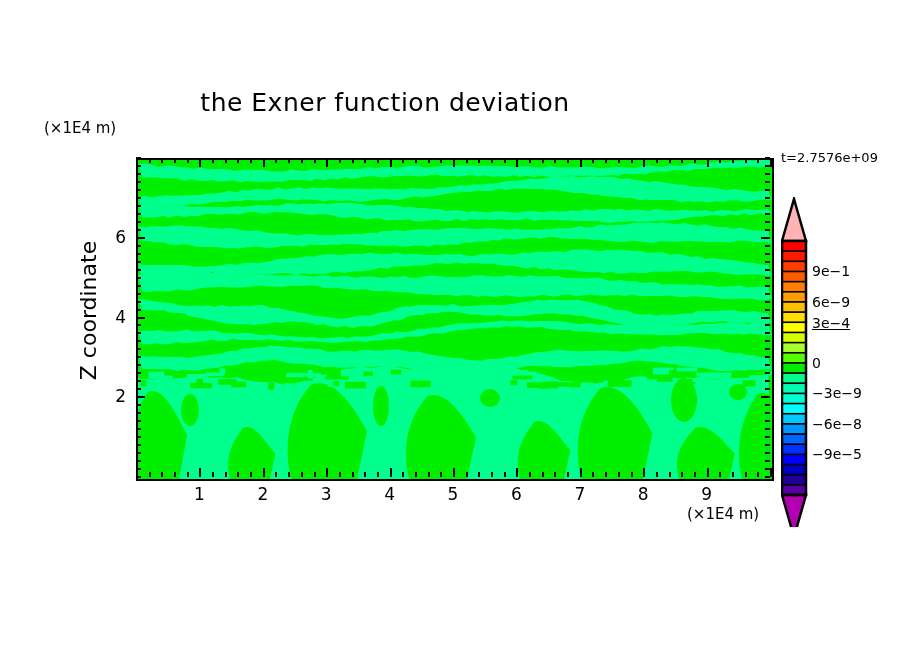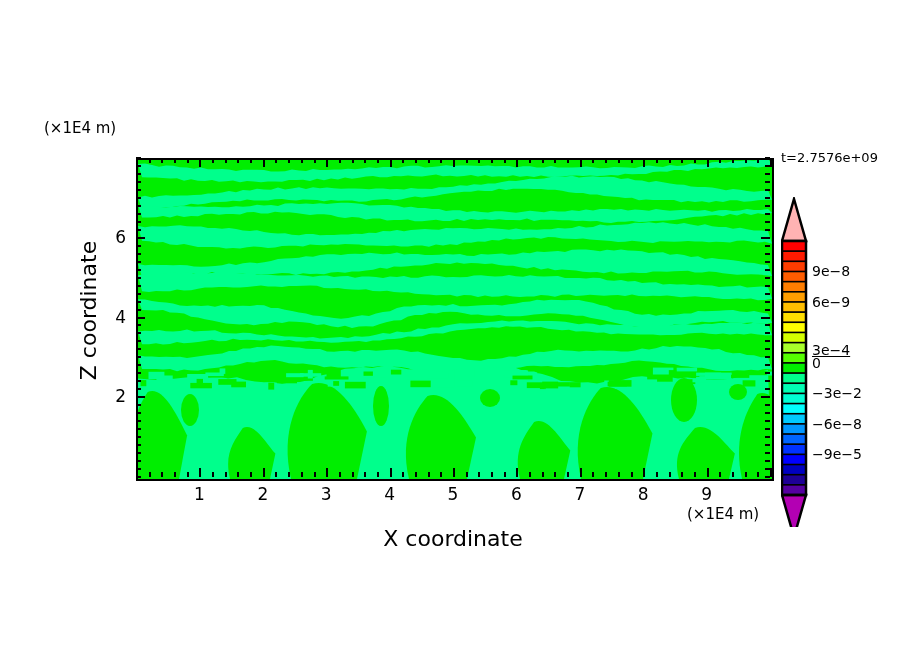--- a/index.html
+++ b/index.html
@@ -139,27 +139,27 @@
     font-size: 14px;
     white-space: pre;
     transform: translateY(-50%);
   }
 </style>
 </head>
 <body>
 
 <div class="stage">
 
+  <div id="plot-title">the Exner function deviation</div>
 
   <div id="y-unit-label">(×1E4 m)</div>
   <div id="x-unit-label">(×1E4 m)</div>
 
   <div id="timestamp">t=2.7576e+09</div>
 
-  <div id="x-axis-title">X coordinate</div>
   <div id="z-axis-title">Z coordinate</div>
 
   <div id="plot-frame">
     <svg id="contour-field" viewBox="0 0 634 319" preserveAspectRatio="none" xmlns="http://www.w3.org/2000/svg" style="background: rgb(0, 238, 0);">
         <path d="M 0.0,4.0 L 7.0,3.5 L 14.0,5.1 L 21.0,6.7 L 28.0,5.4 L 35.0,5.8 L 42.0,7.3 L 49.0,7.4 L 56.0,8.7 L 63.0,7.5 L 70.0,9.3 L 77.0,9.2 L 84.0,8.9 L 91.0,9.6 L 98.0,11.1 L 105.0,9.7 L 112.0,9.7 L 119.0,9.8 L 126.0,10.0 L 133.0,11.5 L 140.0,11.4 L 147.0,11.3 L 154.0,9.5 L 161.0,10.5 L 168.0,11.0 L 175.0,9.1 L 182.0,10.1 L 189.0,9.9 L 196.0,9.4 L 203.0,9.4 L 210.0,8.8 L 217.0,9.3 L 224.0,8.6 L 231.0,7.3 L 238.0,7.9 L 245.0,6.9 L 252.0,6.9 L 259.0,8.2 L 266.0,6.5 L 273.0,5.8 L 280.0,5.8 L 287.0,7.4 L 294.0,7.0 L 301.0,6.2 L 308.0,5.3 L 315.0,6.1 L 322.0,5.6 L 329.0,5.6 L 336.0,5.7 L 343.0,5.9 L 350.0,5.6 L 357.0,6.3 L 364.0,6.1 L 371.0,6.0 L 378.0,7.4 L 385.0,6.3 L 392.0,6.3 L 399.0,7.6 L 406.0,7.4 L 413.0,6.1 L 420.0,7.5 L 427.0,7.4 L 434.0,7.4 L 441.0,7.2 L 448.0,6.4 L 455.0,7.2 L 462.0,8.3 L 469.0,8.1 L 476.0,7.1 L 483.0,7.3 L 490.0,7.5 L 497.0,8.0 L 504.0,6.3 L 511.0,5.6 L 518.0,6.6 L 525.0,6.9 L 532.0,5.1 L 539.0,6.0 L 546.0,5.6 L 553.0,3.4 L 560.0,4.6 L 567.0,4.5 L 574.0,2.3 L 581.0,1.7 L 588.0,2.7 L 595.0,0.9 L 602.0,0.9 L 609.0,0.3 L 616.0,0.8 L 623.0,-0.4 L 630.0,-1.9 L 634.0,5.4 L 627.0,6.5 L 620.0,7.4 L 613.0,6.6 L 606.0,7.1 L 599.0,7.9 L 592.0,7.6 L 585.0,8.3 L 578.0,7.4 L 571.0,8.6 L 564.0,9.3 L 557.0,9.1 L 550.0,11.1 L 543.0,9.9 L 536.0,10.1 L 529.0,11.7 L 522.0,11.5 L 515.0,12.1 L 508.0,14.0 L 501.0,14.1 L 494.0,14.3 L 487.0,13.7 L 480.0,15.6 L 473.0,15.1 L 466.0,15.8 L 459.0,15.9 L 452.0,15.6 L 445.0,16.1 L 438.0,15.6 L 431.0,15.7 L 424.0,16.4 L 417.0,16.9 L 410.0,16.7 L 403.0,15.6 L 396.0,17.0 L 389.0,16.1 L 382.0,16.8 L 375.0,15.2 L 368.0,16.8 L 361.0,16.3 L 354.0,16.8 L 347.0,15.3 L 340.0,16.4 L 333.0,15.0 L 326.0,16.0 L 319.0,16.5 L 312.0,15.8 L 305.0,16.3 L 298.0,14.6 L 291.0,15.5 L 284.0,16.5 L 277.0,16.2 L 270.0,15.6 L 263.0,16.3 L 256.0,15.9 L 249.0,17.2 L 242.0,17.3 L 235.0,16.0 L 228.0,16.6 L 221.0,17.8 L 214.0,18.7 L 207.0,17.4 L 200.0,19.4 L 193.0,18.6 L 186.0,20.3 L 179.0,18.7 L 172.0,21.0 L 165.0,19.8 L 158.0,20.1 L 151.0,20.0 L 144.0,21.7 L 137.0,21.4 L 130.0,21.4 L 123.0,22.2 L 116.0,21.5 L 109.0,21.1 L 102.0,22.3 L 95.0,20.5 L 88.0,21.2 L 81.0,21.8 L 74.0,19.9 L 67.0,21.0 L 60.0,20.7 L 53.0,19.3 L 46.0,20.7 L 39.0,18.3 L 32.0,18.4 L 25.0,17.9 L 18.0,17.6 L 11.0,17.4 L 4.0,17.3 Z" fill="#00ff8c"></path>
         <path d="M 0.0,37.5 L 7.0,35.8 L 14.0,37.4 L 21.0,36.0 L 28.0,35.2 L 35.0,35.7 L 42.0,35.4 L 49.0,35.5 L 56.0,35.1 L 63.0,34.7 L 70.0,33.4 L 77.0,33.6 L 84.0,32.4 L 91.0,30.9 L 98.0,32.2 L 105.0,30.1 L 112.0,30.6 L 119.0,28.7 L 126.0,29.5 L 133.0,29.7 L 140.0,27.6 L 147.0,29.4 L 154.0,28.6 L 161.0,27.2 L 168.0,29.1 L 175.0,27.2 L 182.0,28.3 L 189.0,27.6 L 196.0,28.3 L 203.0,28.7 L 210.0,28.5 L 217.0,28.4 L 224.0,28.8 L 231.0,29.3 L 238.0,28.4 L 245.0,28.4 L 252.0,29.3 L 259.0,28.9 L 266.0,29.4 L 273.0,28.1 L 280.0,28.7 L 287.0,28.7 L 294.0,29.0 L 301.0,27.2 L 308.0,27.2 L 315.0,26.8 L 322.0,25.2 L 329.0,25.7 L 336.0,24.3 L 343.0,24.8 L 350.0,23.4 L 357.0,23.5 L 364.0,22.1 L 371.0,20.8 L 378.0,20.9 L 385.0,19.9 L 392.0,18.8 L 399.0,19.1 L 406.0,18.5 L 413.0,16.9 L 420.0,16.6 L 427.0,16.8 L 434.0,15.8 L 441.0,17.6 L 448.0,16.7 L 455.0,16.2 L 462.0,17.1 L 469.0,16.8 L 476.0,17.1 L 483.0,18.9 L 490.0,18.3 L 497.0,20.3 L 504.0,20.6 L 511.0,22.2 L 518.0,20.9 L 525.0,22.2 L 532.0,23.5 L 539.0,24.4 L 546.0,24.7 L 553.0,26.4 L 560.0,26.9 L 567.0,27.1 L 574.0,27.4 L 581.0,28.7 L 588.0,30.2 L 595.0,29.0 L 602.0,29.7 L 609.0,31.1 L 616.0,31.7 L 623.0,31.0 L 630.0,30.2 L 634.0,39.8 L 627.0,39.8 L 620.0,40.3 L 613.0,41.3 L 606.0,41.7 L 599.0,40.2 L 592.0,40.2 L 585.0,42.0 L 578.0,40.9 L 571.0,42.4 L 564.0,41.2 L 557.0,41.9 L 550.0,41.1 L 543.0,42.2 L 536.0,40.1 L 529.0,39.9 L 522.0,40.0 L 515.0,40.1 L 508.0,39.6 L 501.0,40.2 L 494.0,37.8 L 487.0,38.0 L 480.0,36.9 L 473.0,36.4 L 466.0,35.9 L 459.0,34.5 L 452.0,34.6 L 445.0,32.9 L 438.0,32.9 L 431.0,32.2 L 424.0,30.8 L 417.0,29.7 L 410.0,29.7 L 403.0,29.1 L 396.0,28.9 L 389.0,28.8 L 382.0,28.7 L 375.0,28.7 L 368.0,30.0 L 361.0,28.8 L 354.0,31.0 L 347.0,30.9 L 340.0,30.6 L 333.0,31.8 L 326.0,31.8 L 319.0,32.4 L 312.0,33.2 L 305.0,34.2 L 298.0,35.7 L 291.0,36.5 L 284.0,37.6 L 277.0,36.6 L 270.0,37.8 L 263.0,39.5 L 256.0,40.3 L 249.0,39.0 L 242.0,39.6 L 235.0,39.9 L 228.0,41.6 L 221.0,41.8 L 214.0,40.5 L 207.0,40.6 L 200.0,40.7 L 193.0,40.1 L 186.0,41.3 L 179.0,39.9 L 172.0,39.7 L 165.0,39.4 L 158.0,40.6 L 151.0,39.9 L 144.0,38.9 L 137.0,39.3 L 130.0,40.6 L 123.0,40.6 L 116.0,40.4 L 109.0,39.6 L 102.0,41.2 L 95.0,40.7 L 88.0,41.8 L 81.0,41.9 L 74.0,42.2 L 67.0,43.8 L 60.0,44.4 L 53.0,43.7 L 46.0,45.8 L 39.0,46.0 L 32.0,47.6 L 25.0,47.4 L 18.0,48.8 L 11.0,49.1 L 4.0,49.5 Z" fill="#00ff8c"></path>
         <path d="M 0.0,45.3 L 7.0,46.7 L 14.0,46.4 L 21.0,46.9 L 28.0,47.4 L 35.0,46.8 L 42.0,46.0 L 49.0,46.2 L 56.0,46.7 L 63.0,46.6 L 70.0,47.0 L 77.0,46.7 L 84.0,47.2 L 91.0,47.3 L 98.0,46.2 L 105.0,46.7 L 112.0,46.2 L 119.0,44.8 L 126.0,45.6 L 133.0,45.0 L 140.0,45.9 L 147.0,43.6 L 154.0,43.3 L 161.0,44.0 L 168.0,43.5 L 175.0,44.1 L 182.0,43.3 L 189.0,44.1 L 196.0,43.2 L 203.0,42.7 L 210.0,42.7 L 217.0,43.3 L 224.0,44.0 L 231.0,45.4 L 238.0,45.3 L 245.0,45.0 L 252.0,45.0 L 259.0,45.8 L 266.0,47.4 L 273.0,46.8 L 280.0,47.9 L 287.0,47.9 L 294.0,49.1 L 301.0,49.1 L 308.0,50.9 L 315.0,50.2 L 322.0,50.3 L 329.0,52.0 L 336.0,50.9 L 343.0,52.1 L 350.0,52.5 L 357.0,51.3 L 364.0,51.3 L 371.0,51.9 L 378.0,52.8 L 385.0,51.7 L 392.0,50.8 L 399.0,51.4 L 406.0,52.3 L 413.0,50.8 L 420.0,51.4 L 427.0,51.5 L 434.0,50.2 L 441.0,51.0 L 448.0,49.6 L 455.0,50.5 L 462.0,49.1 L 469.0,48.9 L 476.0,49.7 L 483.0,49.1 L 490.0,50.5 L 497.0,49.5 L 504.0,49.9 L 511.0,50.8 L 518.0,48.9 L 525.0,50.1 L 532.0,50.7 L 539.0,50.3 L 546.0,49.7 L 553.0,50.3 L 560.0,50.7 L 567.0,50.1 L 574.0,51.7 L 581.0,50.2 L 588.0,49.9 L 595.0,50.9 L 602.0,50.5 L 609.0,48.9 L 616.0,50.1 L 623.0,50.0 L 630.0,48.9 L 634.0,52.9 L 627.0,54.3 L 620.0,53.3 L 613.0,55.0 L 606.0,53.2 L 599.0,55.5 L 592.0,53.9 L 585.0,56.3 L 578.0,55.0 L 571.0,55.6 L 564.0,56.4 L 557.0,56.8 L 550.0,57.7 L 543.0,59.0 L 536.0,60.1 L 529.0,60.6 L 522.0,60.7 L 515.0,60.9 L 508.0,61.8 L 501.0,62.0 L 494.0,61.1 L 487.0,61.7 L 480.0,61.8 L 473.0,63.0 L 466.0,62.4 L 459.0,60.9 L 452.0,61.2 L 445.0,60.7 L 438.0,61.1 L 431.0,60.2 L 424.0,60.2 L 417.0,59.8 L 410.0,59.8 L 403.0,59.8 L 396.0,60.9 L 389.0,58.6 L 382.0,60.2 L 375.0,59.9 L 368.0,60.0 L 361.0,59.3 L 354.0,60.0 L 347.0,59.2 L 340.0,60.0 L 333.0,58.9 L 326.0,60.9 L 319.0,59.1 L 312.0,61.1 L 305.0,61.0 L 298.0,59.7 L 291.0,60.4 L 284.0,61.3 L 277.0,61.3 L 270.0,59.6 L 263.0,60.1 L 256.0,59.9 L 249.0,60.4 L 242.0,58.5 L 235.0,58.4 L 228.0,59.5 L 221.0,57.6 L 214.0,57.0 L 207.0,57.9 L 200.0,57.1 L 193.0,54.9 L 186.0,54.3 L 179.0,54.3 L 172.0,55.1 L 165.0,53.9 L 158.0,53.1 L 151.0,52.2 L 144.0,52.5 L 137.0,51.8 L 130.0,53.5 L 123.0,53.4 L 116.0,52.0 L 109.0,52.3 L 102.0,54.4 L 95.0,54.0 L 88.0,54.0 L 81.0,54.7 L 74.0,53.8 L 67.0,54.0 L 60.0,56.2 L 53.0,55.9 L 46.0,56.9 L 39.0,55.5 L 32.0,57.4 L 25.0,56.1 L 18.0,57.3 L 11.0,57.5 L 4.0,57.4 Z" fill="#00ff8c"></path>
         <path d="M 0.0,66.0 L 7.0,67.2 L 14.0,66.3 L 21.0,66.4 L 28.0,66.5 L 35.0,65.7 L 42.0,65.2 L 49.0,66.2 L 56.0,66.6 L 63.0,66.4 L 70.0,67.9 L 77.0,68.0 L 84.0,68.7 L 91.0,67.9 L 98.0,68.9 L 105.0,70.6 L 112.0,71.0 L 119.0,70.2 L 126.0,72.0 L 133.0,73.1 L 140.0,73.5 L 147.0,73.3 L 154.0,74.7 L 161.0,75.2 L 168.0,74.1 L 175.0,74.0 L 182.0,75.3 L 189.0,75.0 L 196.0,75.0 L 203.0,74.4 L 210.0,74.6 L 217.0,73.8 L 224.0,73.9 L 231.0,72.8 L 238.0,72.9 L 245.0,70.9 L 252.0,71.2 L 259.0,70.0 L 266.0,71.3 L 273.0,69.9 L 280.0,69.6 L 287.0,68.9 L 294.0,69.4 L 301.0,69.8 L 308.0,68.0 L 315.0,68.3 L 322.0,68.1 L 329.0,68.2 L 336.0,69.2 L 343.0,69.1 L 350.0,67.9 L 357.0,68.6 L 364.0,69.1 L 371.0,69.7 L 378.0,68.5 L 385.0,69.8 L 392.0,69.5 L 399.0,69.8 L 406.0,69.3 L 413.0,69.2 L 420.0,68.0 L 427.0,68.6 L 434.0,68.0 L 441.0,66.1 L 448.0,67.5 L 455.0,67.1 L 462.0,64.5 L 469.0,65.4 L 476.0,65.1 L 483.0,64.7 L 490.0,64.2 L 497.0,62.7 L 504.0,63.0 L 511.0,62.3 L 518.0,63.3 L 525.0,62.3 L 532.0,63.4 L 539.0,64.3 L 546.0,63.1 L 553.0,64.4 L 560.0,65.7 L 567.0,64.2 L 574.0,66.3 L 581.0,66.9 L 588.0,66.9 L 595.0,68.7 L 602.0,67.7 L 609.0,69.2 L 616.0,70.6 L 623.0,70.6 L 630.0,71.1 L 634.0,83.7 L 627.0,81.8 L 620.0,82.5 L 613.0,81.4 L 606.0,80.5 L 599.0,80.7 L 592.0,82.4 L 585.0,81.9 L 578.0,81.8 L 571.0,82.3 L 564.0,81.6 L 557.0,81.4 L 550.0,80.9 L 543.0,81.5 L 536.0,81.8 L 529.0,81.5 L 522.0,81.2 L 515.0,82.9 L 508.0,82.2 L 501.0,81.5 L 494.0,80.7 L 487.0,81.8 L 480.0,81.9 L 473.0,81.1 L 466.0,80.4 L 459.0,79.9 L 452.0,79.4 L 445.0,78.4 L 438.0,78.9 L 431.0,78.8 L 424.0,78.5 L 417.0,77.2 L 410.0,77.0 L 403.0,78.8 L 396.0,77.6 L 389.0,78.0 L 382.0,79.0 L 375.0,79.4 L 368.0,78.6 L 361.0,80.5 L 354.0,80.0 L 347.0,81.8 L 340.0,81.6 L 333.0,82.8 L 326.0,82.6 L 319.0,84.9 L 312.0,84.2 L 305.0,85.6 L 298.0,84.4 L 291.0,86.8 L 284.0,85.6 L 277.0,85.5 L 270.0,86.6 L 263.0,86.6 L 256.0,85.4 L 249.0,86.0 L 242.0,85.7 L 235.0,85.6 L 228.0,85.4 L 221.0,84.6 L 214.0,84.3 L 207.0,83.9 L 200.0,84.8 L 193.0,84.5 L 186.0,85.2 L 179.0,85.0 L 172.0,84.4 L 165.0,86.4 L 158.0,85.8 L 151.0,85.8 L 144.0,86.1 L 137.0,87.5 L 130.0,87.9 L 123.0,86.9 L 116.0,86.6 L 109.0,87.2 L 102.0,88.6 L 95.0,88.0 L 88.0,88.5 L 81.0,87.2 L 74.0,87.0 L 67.0,87.1 L 60.0,86.9 L 53.0,85.5 L 46.0,84.0 L 39.0,85.0 L 32.0,84.6 L 25.0,82.0 L 18.0,82.5 L 11.0,81.3 L 4.0,80.8 Z" fill="#00ff8c"></path>
         <path d="M 0.0,104.1 L 7.0,105.3 L 14.0,104.8 L 21.0,104.9 L 28.0,105.1 L 35.0,105.3 L 42.0,105.1 L 49.0,105.2 L 56.0,106.6 L 63.0,106.7 L 70.0,106.4 L 77.0,106.0 L 84.0,105.2 L 91.0,103.6 L 98.0,105.1 L 105.0,103.2 L 112.0,102.4 L 119.0,103.2 L 126.0,102.2 L 133.0,101.1 L 140.0,99.1 L 147.0,98.5 L 154.0,98.3 L 161.0,97.7 L 168.0,96.3 L 175.0,96.7 L 182.0,94.9 L 189.0,94.2 L 196.0,94.2 L 203.0,95.0 L 210.0,94.0 L 217.0,93.8 L 224.0,94.1 L 231.0,92.7 L 238.0,93.6 L 245.0,94.2 L 252.0,93.9 L 259.0,92.5 L 266.0,94.6 L 273.0,93.9 L 280.0,94.0 L 287.0,94.9 L 294.0,94.9 L 301.0,94.8 L 308.0,94.0 L 315.0,94.4 L 322.0,93.9 L 329.0,95.8 L 336.0,96.0 L 343.0,94.0 L 350.0,94.6 L 357.0,94.1 L 364.0,93.4 L 371.0,94.7 L 378.0,94.2 L 385.0,92.4 L 392.0,93.3 L 399.0,91.6 L 406.0,92.1 L 413.0,91.6 L 420.0,91.1 L 427.0,92.0 L 434.0,89.8 L 441.0,89.5 L 448.0,89.6 L 455.0,90.2 L 462.0,91.2 L 469.0,89.7 L 476.0,90.6 L 483.0,89.4 L 490.0,90.4 L 497.0,90.8 L 504.0,91.2 L 511.0,93.0 L 518.0,92.4 L 525.0,92.2 L 532.0,94.7 L 539.0,94.1 L 546.0,94.9 L 553.0,97.1 L 560.0,96.2 L 567.0,99.0 L 574.0,98.1 L 581.0,98.9 L 588.0,99.5 L 595.0,100.3 L 602.0,101.3 L 609.0,102.6 L 616.0,103.1 L 623.0,104.4 L 630.0,104.9 L 634.0,115.9 L 627.0,115.2 L 620.0,114.6 L 613.0,114.3 L 606.0,114.6 L 599.0,114.8 L 592.0,113.9 L 585.0,113.3 L 578.0,112.0 L 571.0,111.5 L 564.0,112.6 L 557.0,112.5 L 550.0,110.8 L 543.0,111.1 L 536.0,111.3 L 529.0,111.8 L 522.0,111.6 L 515.0,111.4 L 508.0,113.1 L 501.0,113.1 L 494.0,112.4 L 487.0,113.2 L 480.0,113.4 L 473.0,111.5 L 466.0,113.3 L 459.0,112.0 L 452.0,112.2 L 445.0,111.7 L 438.0,110.4 L 431.0,110.0 L 424.0,109.5 L 417.0,110.3 L 410.0,108.2 L 403.0,109.5 L 396.0,107.0 L 389.0,108.4 L 382.0,107.2 L 375.0,105.7 L 368.0,105.7 L 361.0,104.9 L 354.0,103.5 L 347.0,104.0 L 340.0,103.3 L 333.0,102.9 L 326.0,103.8 L 319.0,102.4 L 312.0,103.9 L 305.0,103.4 L 298.0,102.9 L 291.0,104.4 L 284.0,105.5 L 277.0,105.4 L 270.0,106.2 L 263.0,106.8 L 256.0,106.4 L 249.0,108.7 L 242.0,107.7 L 235.0,109.8 L 228.0,110.6 L 221.0,111.5 L 214.0,111.4 L 207.0,112.8 L 200.0,111.9 L 193.0,112.6 L 186.0,114.3 L 179.0,113.7 L 172.0,114.0 L 165.0,113.2 L 158.0,115.1 L 151.0,113.3 L 144.0,113.1 L 137.0,113.8 L 130.0,114.4 L 123.0,114.8 L 116.0,114.0 L 109.0,113.7 L 102.0,113.4 L 95.0,113.3 L 88.0,113.1 L 81.0,114.2 L 74.0,112.1 L 67.0,114.2 L 60.0,114.3 L 53.0,113.1 L 46.0,114.3 L 39.0,114.7 L 32.0,114.4 L 25.0,115.9 L 18.0,116.2 L 11.0,116.6 L 4.0,117.1 Z" fill="#00ff8c"></path>
         <path d="M 0.0,115.2 L 7.0,114.2 L 14.0,114.4 L 21.0,114.3 L 28.0,113.3 L 35.0,112.4 L 42.0,113.5 L 49.0,112.0 L 56.0,113.5 L 63.0,111.6 L 70.0,113.2 L 77.0,112.8 L 84.0,113.1 L 91.0,112.7 L 98.0,113.1 L 105.0,113.6 L 112.0,112.6 L 119.0,114.4 L 126.0,115.1 L 133.0,115.1 L 140.0,115.6 L 147.0,115.6 L 154.0,115.3 L 161.0,115.1 L 168.0,115.7 L 175.0,116.8 L 182.0,115.7 L 189.0,115.5 L 196.0,116.9 L 203.0,116.2 L 210.0,116.0 L 217.0,117.8 L 224.0,116.6 L 231.0,116.4 L 238.0,116.9 L 245.0,118.0 L 252.0,116.4 L 259.0,116.9 L 266.0,116.1 L 273.0,117.7 L 280.0,117.7 L 287.0,116.2 L 294.0,115.6 L 301.0,115.9 L 308.0,117.3 L 315.0,117.0 L 322.0,117.2 L 329.0,116.9 L 336.0,115.4 L 343.0,115.3 L 350.0,115.9 L 357.0,116.5 L 364.0,116.2 L 371.0,114.9 L 378.0,116.2 L 385.0,116.7 L 392.0,115.2 L 399.0,116.2 L 406.0,116.4 L 413.0,116.2 L 420.0,115.9 L 427.0,118.1 L 434.0,117.9 L 441.0,117.9 L 448.0,118.4 L 455.0,117.7 L 462.0,118.1 L 469.0,120.2 L 476.0,120.8 L 483.0,120.0 L 490.0,121.5 L 497.0,120.9 L 504.0,123.0 L 511.0,122.4 L 518.0,122.2 L 525.0,124.5 L 532.0,124.1 L 539.0,124.6 L 546.0,124.2 L 553.0,125.1 L 560.0,124.4 L 567.0,125.3 L 574.0,125.6 L 581.0,126.9 L 588.0,126.5 L 595.0,126.2 L 602.0,125.5 L 609.0,127.4 L 616.0,126.9 L 623.0,126.5 L 630.0,127.2 L 634.0,138.7 L 627.0,139.9 L 620.0,140.2 L 613.0,138.5 L 606.0,139.1 L 599.0,138.5 L 592.0,138.9 L 585.0,139.1 L 578.0,138.3 L 571.0,137.0 L 564.0,136.9 L 557.0,136.2 L 550.0,136.7 L 543.0,137.2 L 536.0,136.2 L 529.0,135.6 L 522.0,136.1 L 515.0,135.8 L 508.0,136.2 L 501.0,135.9 L 494.0,134.4 L 487.0,136.1 L 480.0,135.0 L 473.0,135.2 L 466.0,135.8 L 459.0,135.2 L 452.0,134.8 L 445.0,135.5 L 438.0,135.9 L 431.0,134.6 L 424.0,134.8 L 417.0,136.8 L 410.0,135.5 L 403.0,135.1 L 396.0,136.4 L 389.0,136.5 L 382.0,137.1 L 375.0,136.6 L 368.0,135.3 L 361.0,136.4 L 354.0,136.8 L 347.0,135.4 L 340.0,137.0 L 333.0,135.3 L 326.0,135.1 L 319.0,136.4 L 312.0,134.8 L 305.0,135.0 L 298.0,135.2 L 291.0,134.5 L 284.0,134.2 L 277.0,133.7 L 270.0,132.2 L 263.0,132.4 L 256.0,132.0 L 249.0,130.7 L 242.0,131.3 L 235.0,130.9 L 228.0,129.3 L 221.0,129.7 L 214.0,129.6 L 207.0,129.0 L 200.0,127.9 L 193.0,128.3 L 186.0,127.9 L 179.0,125.8 L 172.0,125.5 L 165.0,125.8 L 158.0,126.0 L 151.0,126.0 L 144.0,126.9 L 137.0,126.5 L 130.0,126.4 L 123.0,125.6 L 116.0,126.3 L 109.0,127.1 L 102.0,127.6 L 95.0,127.5 L 88.0,127.1 L 81.0,127.1 L 74.0,127.4 L 67.0,127.5 L 60.0,128.8 L 53.0,130.3 L 46.0,130.5 L 39.0,129.4 L 32.0,131.3 L 25.0,131.2 L 18.0,131.0 L 11.0,132.1 L 4.0,131.2 Z" fill="#00ff8c"></path>
@@ -478,22 +478,22 @@
       <rect x="1" y="237.04" width="24" height="10.56" fill="#0064ff" stroke="#000" stroke-width="1.6"></rect>
       <rect x="1" y="247.2" width="24" height="10.56" fill="#0032ff" stroke="#000" stroke-width="1.6"></rect>
       <rect x="1" y="257.36" width="24" height="10.56" fill="#0000ff" stroke="#000" stroke-width="1.6"></rect>
       <rect x="1" y="267.52" width="24" height="10.56" fill="#0000c0" stroke="#000" stroke-width="1.6"></rect>
       <rect x="1" y="277.68" width="24" height="10.56" fill="#1e0096" stroke="#000" stroke-width="1.6"></rect>
       <rect x="1" y="287.84000000000003" width="24" height="10.56" fill="#5500a0" stroke="#000" stroke-width="1.6"></rect>
       <polygon points="1,298 25,298 13,340" fill="#b300b3" stroke="#000" stroke-width="2.5" stroke-linejoin="miter"></polygon>
       <rect x="1" y="44" width="24" height="254" fill="none" stroke="#000" stroke-width="2.5"></rect>
     </svg>
   <div id="cbar-label-layer">
-      <div class="cbar-label" style="top: 271.48px;">9e−8</div>
+      <div class="cbar-label" style="top: 271.48px;">9e−1</div>
       <div class="cbar-label" style="top: 301.96px;">6e−9</div>
-      <div class="cbar-label" style="top: 350px; text-decoration: underline;">3e−4</div>
+      <div class="cbar-label" style="top: 323px; text-decoration: underline;">3e−4</div>
       <div class="cbar-label" style="top: 362.92px;">0</div>
-      <div class="cbar-label" style="top: 393.4px;">−3e−2</div>
+      <div class="cbar-label" style="top: 393.4px;">−3e−9</div>
       <div class="cbar-label" style="top: 423.88px;">−6e−8</div>
       <div class="cbar-label" style="top: 454.36px;">−9e−5</div>
     </div>
 
 </div>
 
 </body></html>

